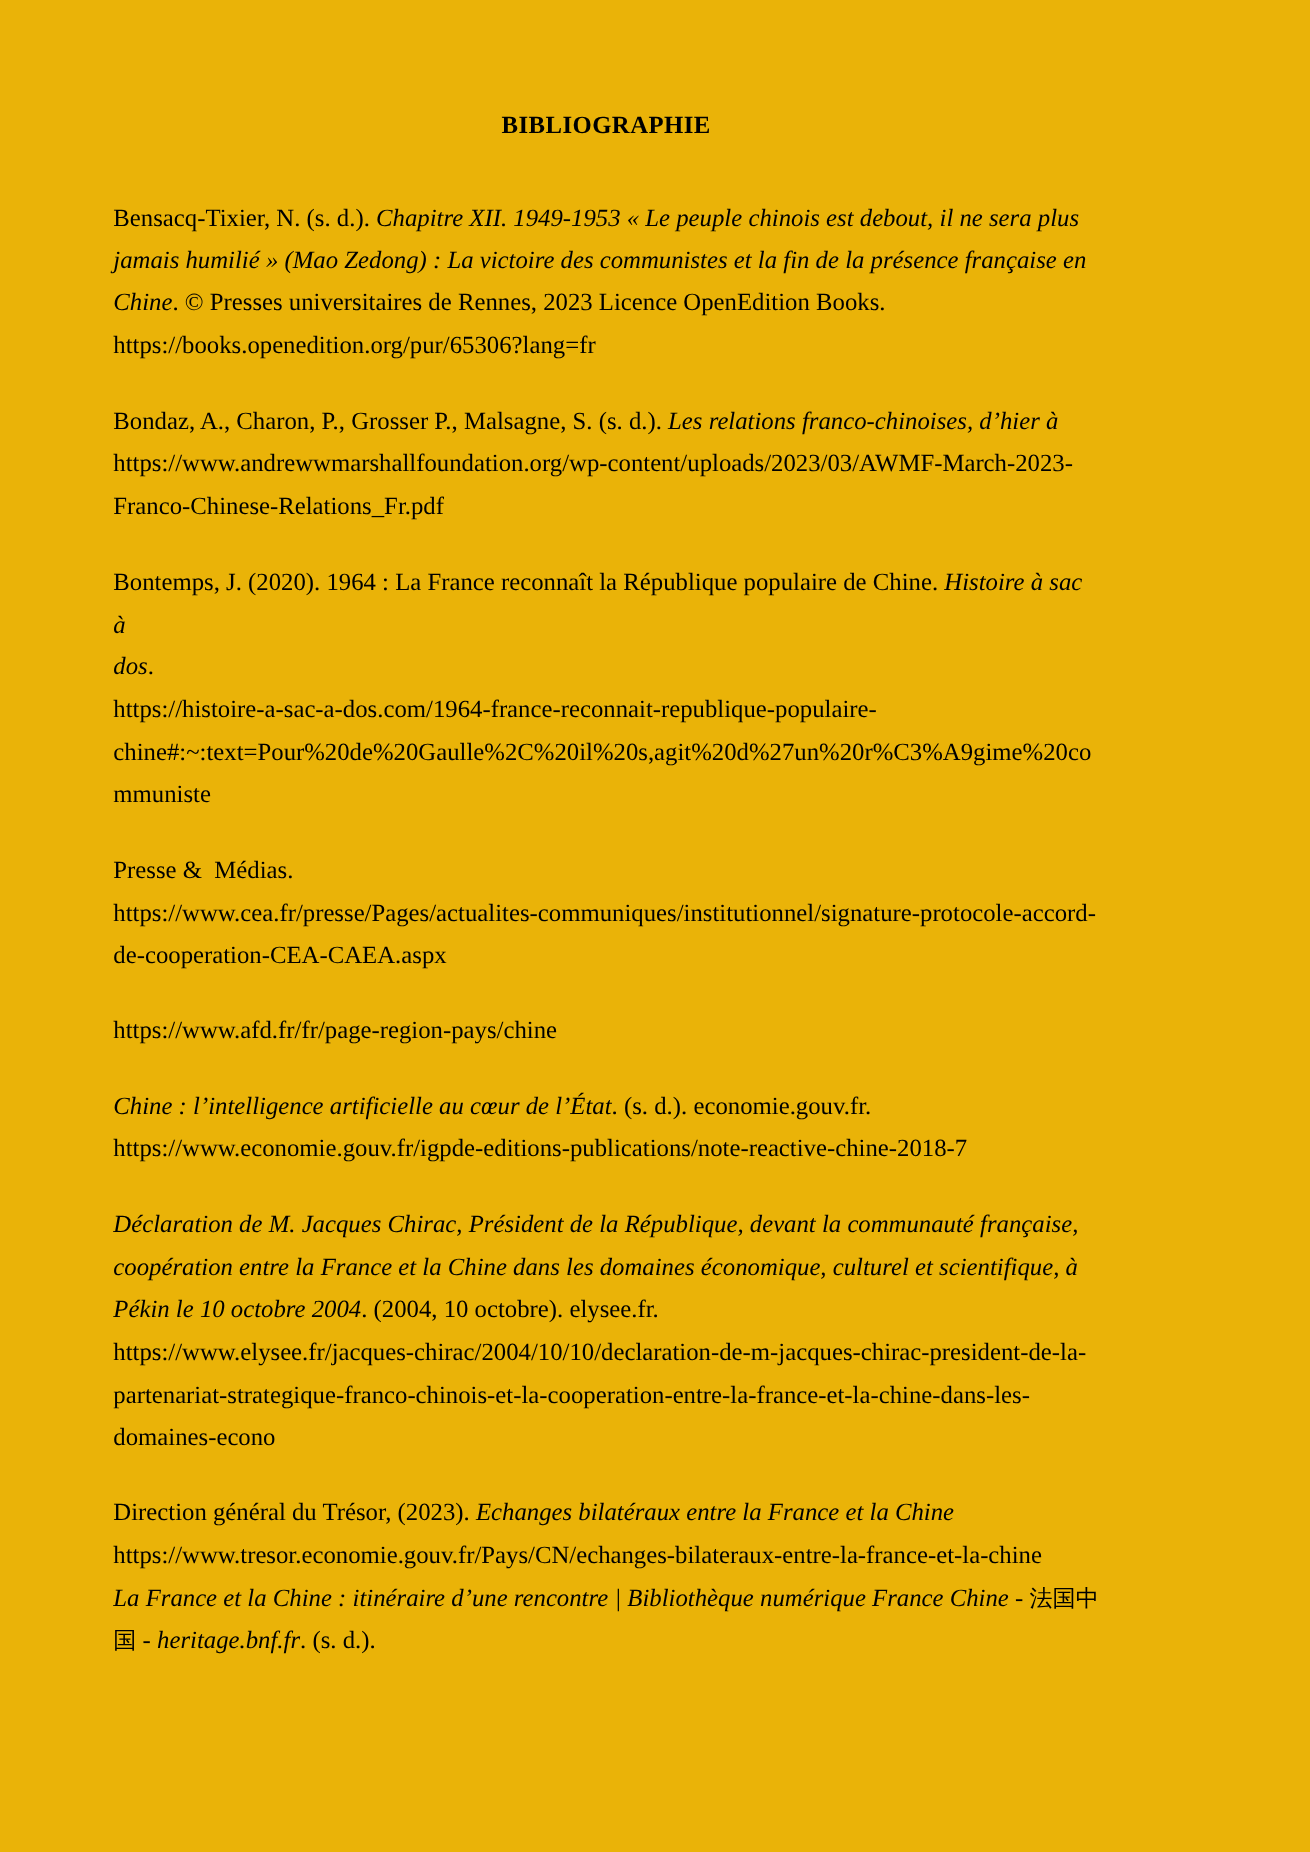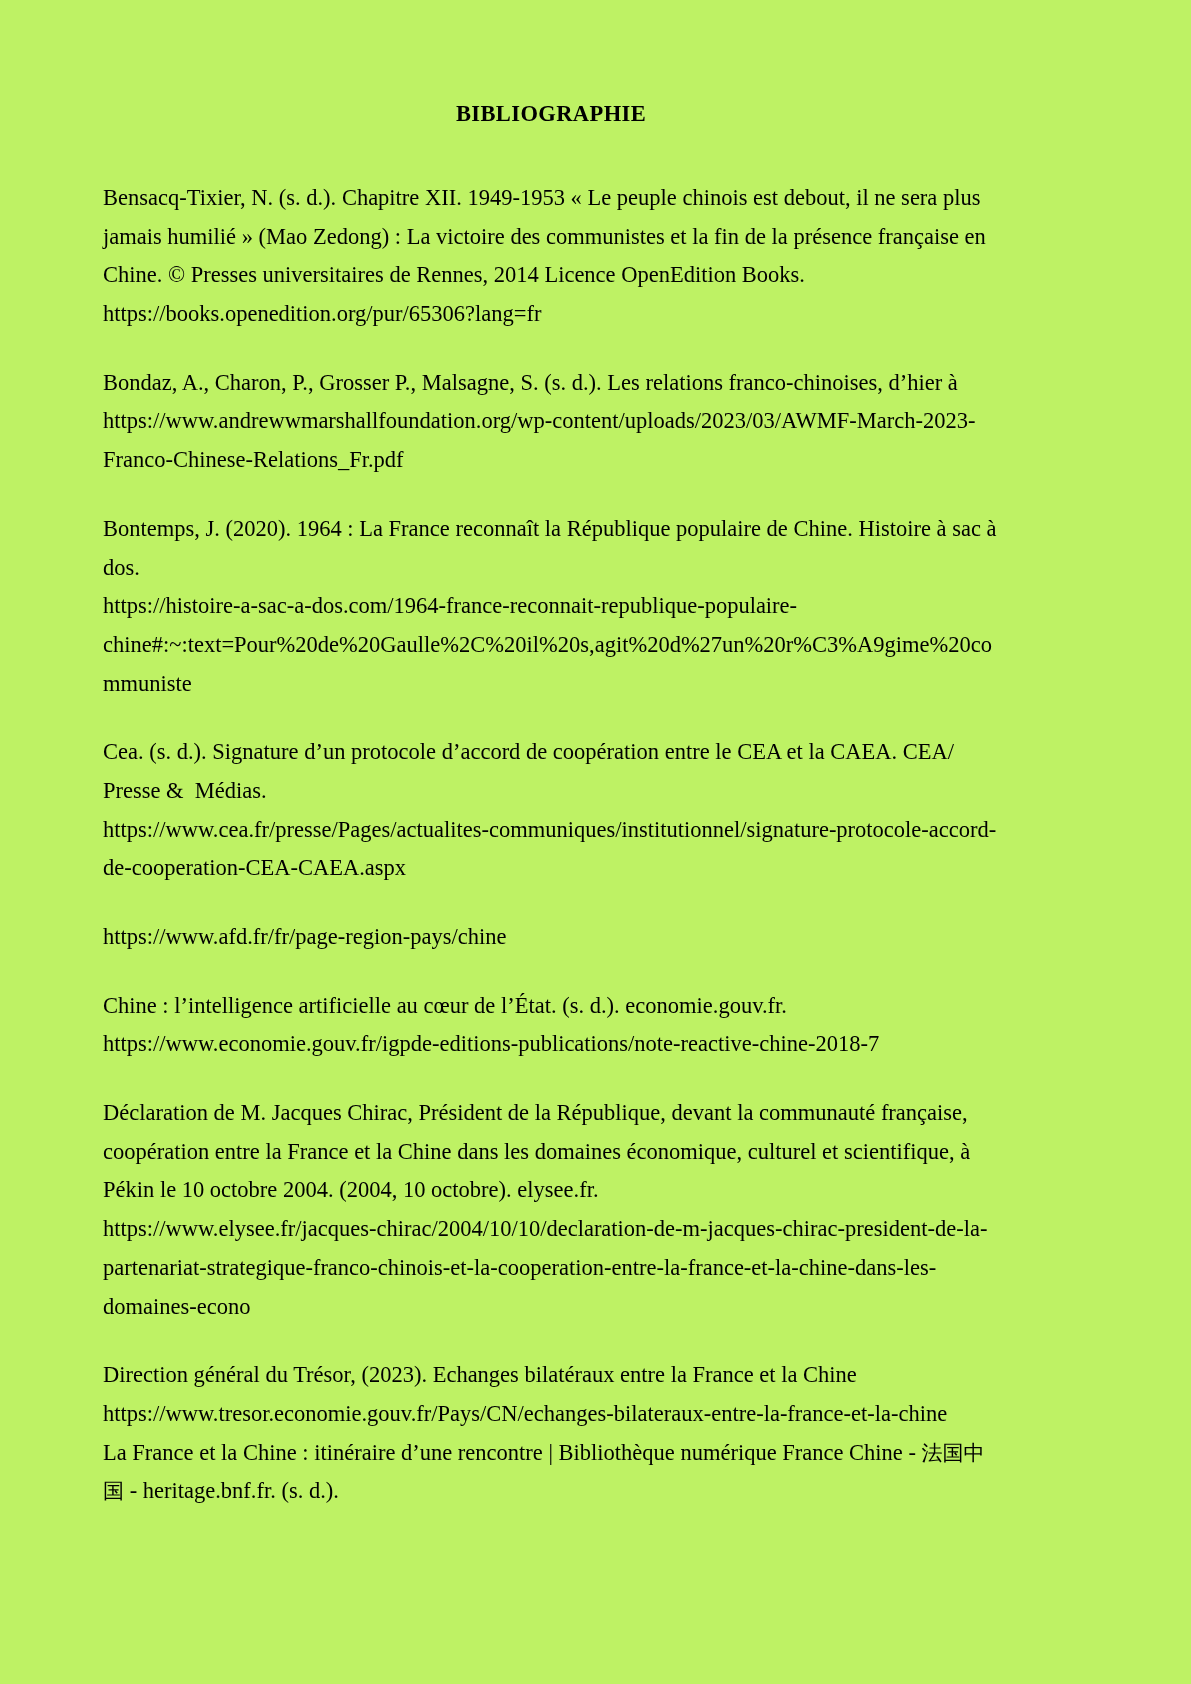--- a/index.html
+++ b/index.html
@@ -10,21 +10,21 @@
   }
   body {
     font-family: "Liberation Serif", "DejaVu Serif", serif;
     color: #000000;
   }
   .page {
     position: relative;
     width: 1191px;
     height: 1684px;
     margin: 0 auto;
-    background: #bef264;
+    background: #eab308;
     box-sizing: border-box;
     padding: 0;
     overflow: hidden;
   }
   .content {
     position: absolute;
     left: 103px;
     top: 100px;
     width: 896px;
   }
@@ -42,20 +42,21 @@
     line-height: 1.72;
   }
   .entry:last-child {
     margin-bottom: 0;
   }
   .ln {
     display: block;
     white-space: pre-wrap;
   }
   .it {
+    font-style: italic;
   }
   .ro {
     font-style: normal;
   }
   .cjk {
     font-family: "DejaVu Sans", "Liberation Sans", sans-serif;
     font-style: normal;
     font-size: 21px;
     text-align: right;
   }
@@ -63,37 +64,36 @@
 </head>
 <body>
 
 <div class="page">
   <div class="content">
     <h1 class="doc-title">BIBLIOGRAPHIE</h1>
     <div id="entries-container">
         <p class="entry">
           <span class="ln"><span class="ro">Bensacq-Tixier, N. (s. d.). </span><span class="it">Chapitre XII. 1949-1953 « Le peuple chinois est debout, il ne sera plus</span></span>
           <span class="ln"><span class="it">jamais humilié » (Mao Zedong) : La victoire des communistes et la fin de la présence française en</span></span>
-          <span class="ln"><span class="it">Chine</span><span class="ro">. © Presses universitaires de Rennes, 2014 Licence OpenEdition Books.</span></span>
+          <span class="ln"><span class="it">Chine</span><span class="ro">. © Presses universitaires de Rennes, 2023 Licence OpenEdition Books.</span></span>
           <span class="ln"><span class="ro">https://books.openedition.org/pur/65306?lang=fr</span></span>
         </p>
         <p class="entry">
           <span class="ln"><span class="ro">Bondaz, A., Charon, P., Grosser P., Malsagne, S. (s. d.). </span><span class="it">Les relations franco-chinoises, d’hier à</span></span>
           <span class="ln"><span class="ro">https://www.andrewwmarshallfoundation.org/wp-content/uploads/2023/03/AWMF-March-2023-</span></span>
           <span class="ln"><span class="ro">Franco-Chinese-Relations_Fr.pdf</span></span>
         </p>
         <p class="entry">
           <span class="ln"><span class="ro">Bontemps, J. (2020). 1964 : La France reconnaît la République populaire de Chine. </span><span class="it">Histoire à sac à</span></span>
           <span class="ln"><span class="it">dos</span><span class="ro">.</span></span>
           <span class="ln"><span class="ro">https://histoire-a-sac-a-dos.com/1964-france-reconnait-republique-populaire-</span></span>
           <span class="ln"><span class="ro">chine#:~:text=Pour%20de%20Gaulle%2C%20il%20s,agit%20d%27un%20r%C3%A9gime%20co</span></span>
           <span class="ln"><span class="ro">mmuniste</span></span>
         </p>
         <p class="entry">
-          <span class="ln"><span class="ro">Cea. (s. d.). </span><span class="it">Signature d’un protocole d’accord de coopération entre le CEA et la CAEA</span><span class="ro">. CEA/</span></span>
           <span class="ln"><span class="ro">Presse &amp;  Médias.</span></span>
           <span class="ln"><span class="ro">https://www.cea.fr/presse/Pages/actualites-communiques/institutionnel/signature-protocole-accord-</span></span>
           <span class="ln"><span class="ro">de-cooperation-CEA-CAEA.aspx</span></span>
         </p>
         <p class="entry">
           <span class="ln"><span class="ro">https://www.afd.fr/fr/page-region-pays/chine</span></span>
         </p>
         <p class="entry">
           <span class="ln"><span class="it">Chine : l’intelligence artificielle au cœur de l’État</span><span class="ro">. (s. d.). economie.gouv.fr.</span></span>
           <span class="ln"><span class="ro">https://www.economie.gouv.fr/igpde-editions-publications/note-reactive-chine-2018-7</span></span>

